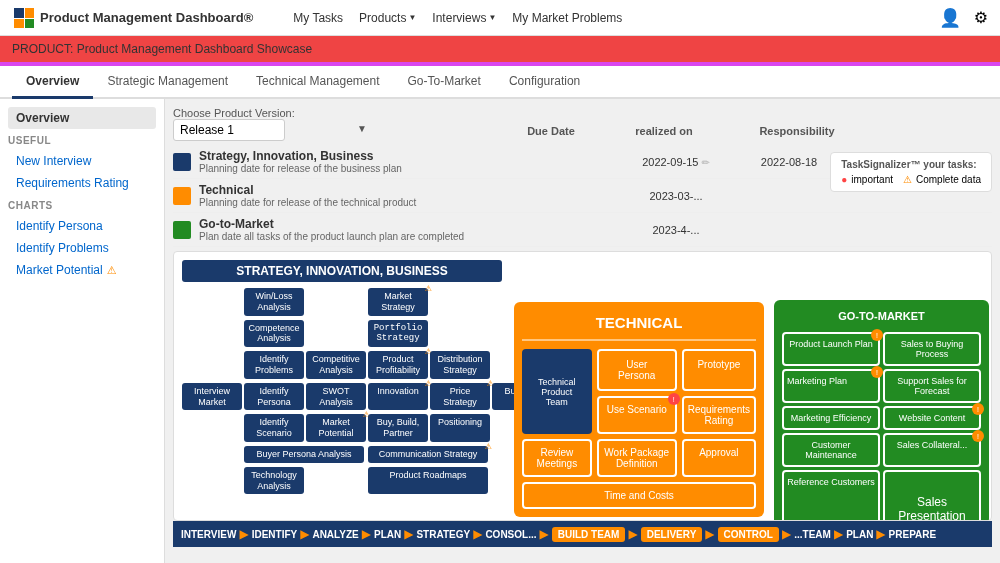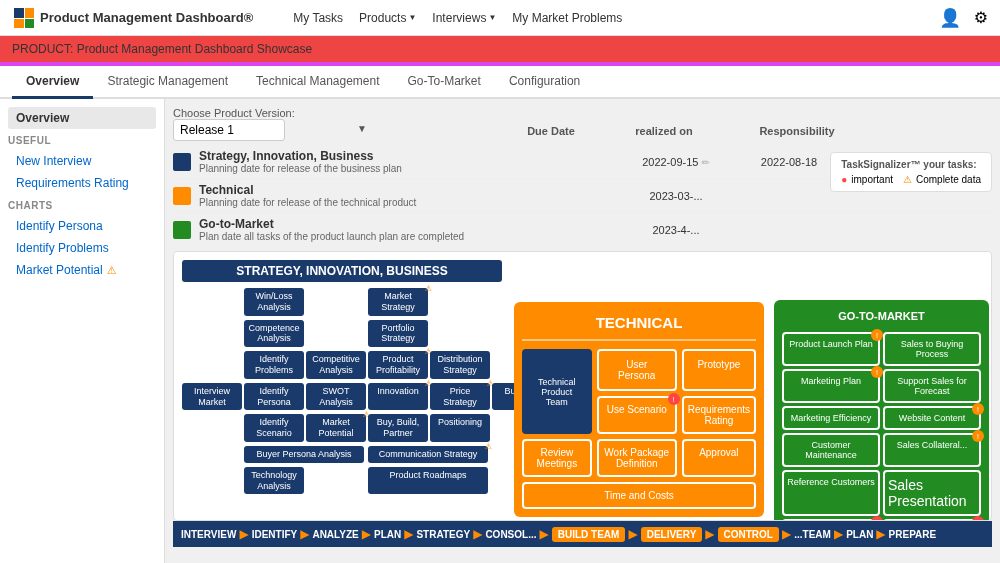--- a/index.html
+++ b/index.html
@@ -202,21 +202,21 @@
     <div class="chart-area" style="height:270px; margin-top:4px;">
 
       <div class="sib-title">STRATEGY, INNOVATION, BUSINESS</div>
 
       <div style="display:grid; grid-template-columns: repeat(6, 58px); gap:4px; width:358px;">
 
         <div class="flow-node" style="grid-column:2;">Win/Loss<br>Analysis</div>
         <div class="flow-node warning" style="grid-column:4;">Market Strategy</div>
 
         <div class="flow-node" style="grid-column:2;">Competence<br>Analysis</div>
-        <div class="flow-node" style="grid-column:4;">Portfolio<br>Strategy</div>
+        <div class="flow-node" style="grid-column:4;font-family:Liberation Mono, monospace;">Portfolio<br>Strategy</div>
 
         <div class="flow-node" style="grid-column:2;">Identify<br>Problems</div>
         <div class="flow-node" style="grid-column:3;">Competitive<br>Analysis</div>
         <div class="flow-node warning" style="grid-column:4;">Product<br>Profitability</div>
         <div class="flow-node" style="grid-column:5;">Distribution<br>Strategy</div>
 
         <div class="flow-node" style="grid-column:1;">Interview<br>Market</div>
         <div class="flow-node" style="grid-column:2;">Identify<br>Persona</div>
         <div class="flow-node" style="grid-column:3;">SWOT Analysis</div>
         <div class="flow-node warning" style="grid-column:4;">Innovation</div>
@@ -248,28 +248,28 @@
           <div style="background:#ff8c00; border:2px solid white; color:white; font-size:10px; text-align:center; padding:6px 4px; border-radius:4px;">Approval</div>
           <div style="grid-column: 1 / -1; background:#ff8c00; border:2px solid white; color:white; font-size:10px; text-align:center; padding:6px 4px; border-radius:4px;">Time and Costs</div>
         </div>
       </div>
 
       <div style="position:absolute; top:48px; right:2px; width:215px; background:#228B22; border-radius:6px; padding:8px; z-index:10;">
         <div style="color:white; text-align:center; font-size:11px; font-weight:bold; padding:2px 0 6px 0; margin-bottom:4px;">GO-TO-MARKET</div>
         <div style="display:grid; grid-template-columns:1fr 1fr; gap:3px;">
           <div style="background:#228B22;border:2px solid white;color:white;font-size:9px;text-align:center;padding:5px 3px;border-radius:4px;position:relative;">Product Launch Plan<span style="position:absolute;top:-5px;right:-5px;background:#ff8c00;border-radius:50%;width:12px;height:12px;font-size:7px;display:flex;align-items:center;justify-content:center;">!</span></div>
           <div style="background:#228B22;border:2px solid white;color:white;font-size:9px;text-align:center;padding:5px 3px;border-radius:4px;">Sales to Buying Process</div>
-          <div style="background:#228B22;border:2px solid white;color:white;font-size:9px;text-align:center;padding:5px 3px;border-radius:4px;position:relative;">Marketing Plan<span style="position:absolute;top:-5px;right:-5px;background:#ff8c00;border-radius:50%;width:12px;height:12px;font-size:7px;display:flex;align-items:center;justify-content:center;">!</span></div>
+          <div style="background:#228B22;border:2px solid white;color:white;font-size:9px;text-align:left;padding:5px 3px;border-radius:4px;position:relative;">Marketing Plan<span style="position:absolute;top:-5px;right:-5px;background:#ff8c00;border-radius:50%;width:12px;height:12px;font-size:7px;display:flex;align-items:center;justify-content:center;">!</span></div>
           <div style="background:#228B22;border:2px solid white;color:white;font-size:9px;text-align:center;padding:5px 3px;border-radius:4px;">Support Sales for Forecast</div>
           <div style="background:#228B22;border:2px solid white;color:white;font-size:9px;text-align:center;padding:5px 3px;border-radius:4px;">Marketing Efficiency</div>
           <div style="background:#228B22;border:2px solid white;color:white;font-size:9px;text-align:center;padding:5px 3px;border-radius:4px;position:relative;">Website Content<span style="position:absolute;top:-5px;right:-5px;background:#ff8c00;border-radius:50%;width:12px;height:12px;font-size:7px;display:flex;align-items:center;justify-content:center;">!</span></div>
           <div style="background:#228B22;border:2px solid white;color:white;font-size:9px;text-align:center;padding:5px 3px;border-radius:4px;">Customer Maintenance</div>
           <div style="background:#228B22;border:2px solid white;color:white;font-size:9px;text-align:center;padding:5px 3px;border-radius:4px;position:relative;">Sales Collateral...<span style="position:absolute;top:-5px;right:-5px;background:#ff8c00;border-radius:50%;width:12px;height:12px;font-size:7px;display:flex;align-items:center;justify-content:center;">!</span></div>
           <div style="background:#228B22;border:2px solid white;color:white;font-size:9px;text-align:center;padding:5px 3px;border-radius:4px;">Reference Customers</div>
-          <div style="background:#228B22;border:2px solid white;color:white;font-size:14px;padding:5px 3px;border-radius:4px;">Sales Presentation</div>
+          <div style="background:#228B22;border:2px solid white;color:white;font-size:12px;text-align:center;padding:23px 3px;border-radius:4px;">Sales Presentation</div>
           <div style="background:#228B22;border:2px solid white;color:white;font-size:9px;text-align:center;padding:5px 3px;border-radius:4px;position:relative;">Opinion Leader...<span style="position:absolute;top:-5px;right:-5px;background:#ff4444;border-radius:50%;width:12px;height:12px;font-size:7px;display:flex;align-items:center;justify-content:center;">!</span></div>
           <div style="background:#228B22;border:2px solid white;color:white;font-size:9px;text-align:center;padding:5px 3px;border-radius:4px;position:relative;">Sales Channel Training<span style="position:absolute;top:-5px;right:-5px;background:#ff4444;border-radius:50%;width:12px;height:12px;font-size:7px;display:flex;align-items:center;justify-content:center;">!</span></div>
 
         </div>
       </div>
 
     </div>
 
     <div class="process-bar">
       <div class="process-step">INTERVIEW</div>

